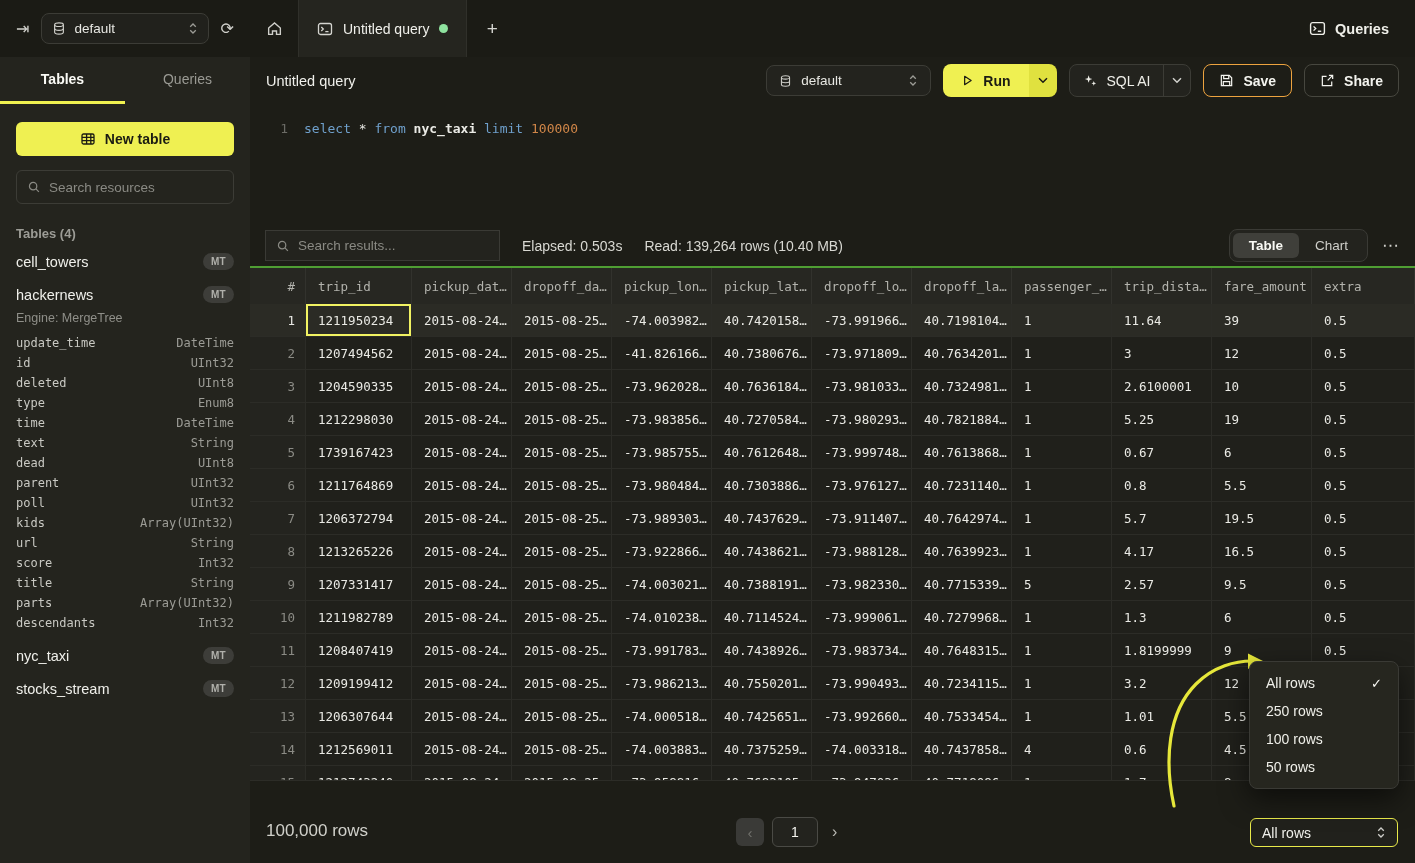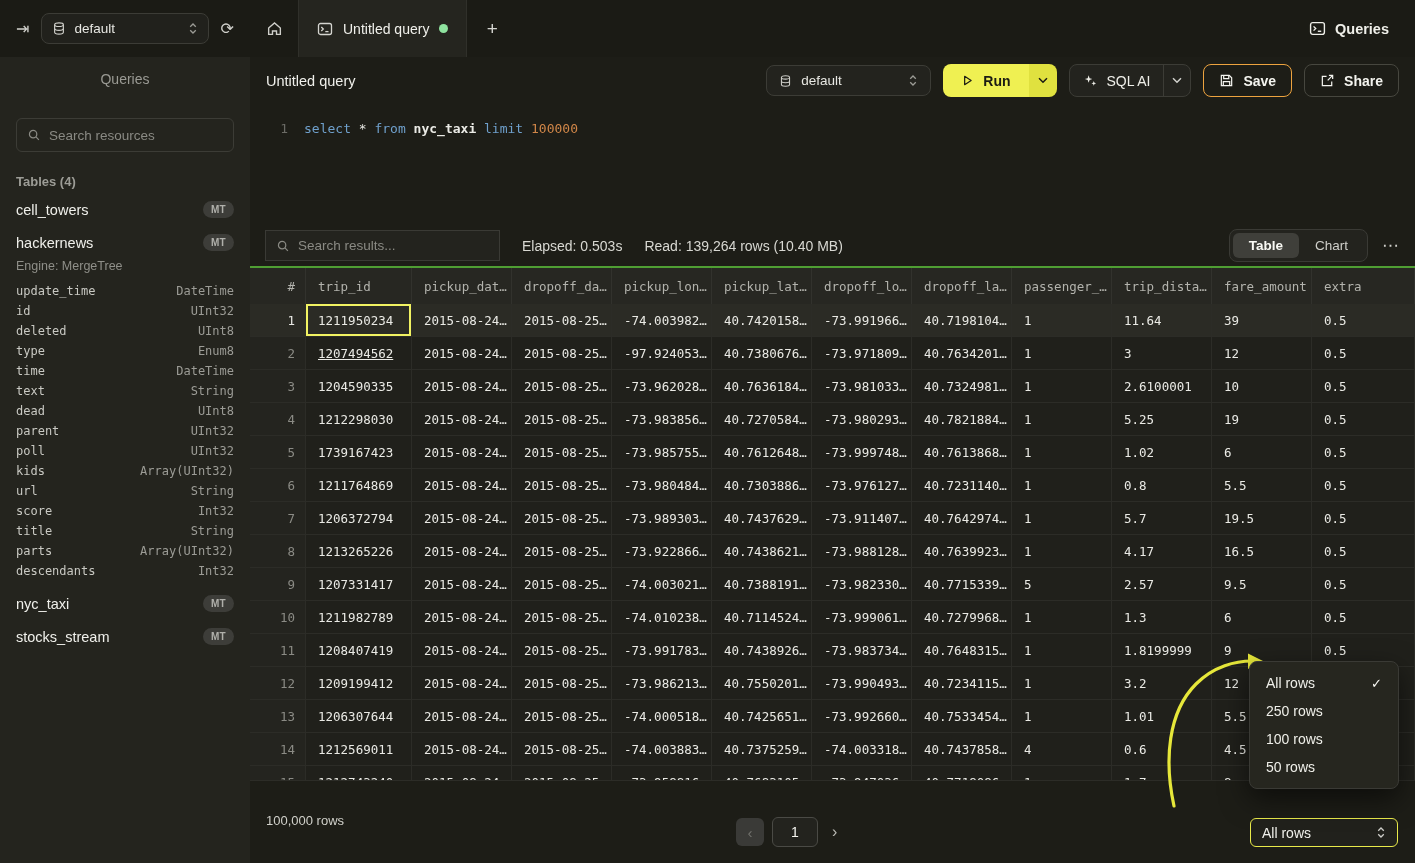--- a/index.html
+++ b/index.html
@@ -80,21 +80,21 @@
   .hcell.numcol { justify-content:flex-end; padding:0 10px 0 0; }
   .grow { display:flex; height:33px; border-bottom:1px solid #2c2c27; background:#20201b; }
   .grow.row-active { background:#2b2b25; }
   .gcell { display:flex; align-items:center; padding-left:12px; color:#eaeae5; border-right:1px solid #2c2c27; overflow:hidden; white-space:nowrap; flex-shrink:0; }
   .gcell.rownum { justify-content:flex-end; padding:0 10px 0 0; color:#8b8b85; background:#24241f; }
   .grow.row-active .rownum { background:#2b2b25; color:#e8e8e4; }
   .cell-selected { box-shadow: inset 0 0 0 2px #f1f262; }
 
   
   .footer { position:absolute; left:250px; right:0; bottom:0; height:83px; background:#1d1d17; border-top:1px solid #2c2c27; }
-  .rows-count { position:absolute; left:16px; top:32px; font-size:13px; color:#d0d0ca; }
+  .rows-count { position:absolute; left:16px; top:40px; font-size:17px; color:#d0d0ca; }
   .pagination { position:absolute; left:486px; top:36px; display:flex; align-items:center; gap:8px; }
   .pg-prev { width:28px; height:28px; border-radius:6px; background:#3a3a37; color:#71716c; display:flex; align-items:center; justify-content:center; font-size:15px; }
   .pg-page { width:46px; height:30px; border:1px solid #4a4a45; border-radius:6px; display:flex; align-items:center; justify-content:center; color:#f4f4ef; font-size:14px; background:#23231e; }
   .pg-next { color:#b9b9b3; font-size:16px; padding:0 6px; cursor:pointer; }
   .page-size { position:absolute; right:17px; top:37px; width:148px; height:29px; border:1.5px solid #e9ea4a; border-radius:6px; background:#21211c; display:flex; align-items:center; justify-content:space-between; padding:0 11px; font-size:14px; color:#f0f0eb; cursor:pointer; }
 
   
   .menu { position:absolute; right:16px; top:661px; width:150px; background:#26261f; border:1px solid #3a3a35; border-radius:8px; padding:7px 0; box-shadow:0 10px 28px rgba(0,0,0,.55); z-index:10; }
   .menu-item { display:flex; align-items:center; justify-content:space-between; padding:6px 16px; font-size:14px; color:#efefe9; cursor:pointer; }
   .menu-check { color:#fafaf5; font-size:13px; }
@@ -156,22 +156,32 @@
             <path d="M4.3 6l2 2-2 2"></path>
             <path d="M8.3 10.6h3.2"></path>
           </svg>
       </span>
       <span>Queries</span>
     </div>
   </div>
 
   <div class="sidebar">
     <div class="sidebar-tabs">
+      <div class="sidebar-tab active">Tables</div>
       <div class="sidebar-tab">Queries</div>
     </div>
+    <button class="new-table-btn">
+      <span class="ic">
+        <svg width="16" height="16" viewBox="0 0 16 16" fill="none" stroke="#1b1b12" stroke-width="1.3">
+            <rect x="2" y="3" width="12" height="10" rx="1.5"></rect>
+            <path d="M2 6.3h12M2 9.6h12M6.6 3v10M10.8 3v10"></path>
+          </svg>
+      </span>
+      <span>New table</span>
+    </button>
     <div class="search-box">
       <span class="ic">
         <svg width="14" height="14" viewBox="0 0 16 16" fill="none" stroke="#8a8a84" stroke-width="1.4">
             <circle cx="7" cy="7" r="4.2"></circle>
             <path d="M10.2 10.2 13.6 13.6"></path>
           </svg>
       </span>
       <input type="text" placeholder="Search resources" style="">
     </div>
     <div class="section-label">Tables (4)</div>
@@ -387,24 +397,24 @@
           <div class="gcell" style="width: 100px;">40.7420158…</div>
           <div class="gcell" style="width: 100px;">-73.991966…</div>
           <div class="gcell" style="width: 100px;">40.7198104…</div>
           <div class="gcell" style="width: 100px;">1</div>
           <div class="gcell" style="width: 100px;">11.64</div>
           <div class="gcell" style="width: 100px;">39</div>
           <div class="gcell" style="flex: 1 1 0%;">0.5</div>
         </div>
         <div class="grow">
           <div class="gcell rownum" style="width: 56px;">2</div>
-          <div class="gcell" style="width: 106px; text-decoration: underline;">1207494562</div>
-          <div class="gcell" style="width: 100px;">2015-08-24…</div>
-          <div class="gcell" style="width: 100px;">2015-08-25…</div>
-          <div class="gcell" style="width: 100px;">-97.924053…</div>
+          <div class="gcell" style="width: 106px;">1207494562</div>
+          <div class="gcell" style="width: 100px;">2015-08-24…</div>
+          <div class="gcell" style="width: 100px;">2015-08-25…</div>
+          <div class="gcell" style="width: 100px;">-41.826166…</div>
           <div class="gcell" style="width: 100px;">40.7380676…</div>
           <div class="gcell" style="width: 100px;">-73.971809…</div>
           <div class="gcell" style="width: 100px;">40.7634201…</div>
           <div class="gcell" style="width: 100px;">1</div>
           <div class="gcell" style="width: 100px;">3</div>
           <div class="gcell" style="width: 100px;">12</div>
           <div class="gcell" style="flex: 1 1 0%;">0.5</div>
         </div>
         <div class="grow">
           <div class="gcell rownum" style="width: 56px;">3</div>
@@ -437,21 +447,21 @@
         <div class="grow">
           <div class="gcell rownum" style="width: 56px;">5</div>
           <div class="gcell" style="width: 106px;">1739167423</div>
           <div class="gcell" style="width: 100px;">2015-08-24…</div>
           <div class="gcell" style="width: 100px;">2015-08-25…</div>
           <div class="gcell" style="width: 100px;">-73.985755…</div>
           <div class="gcell" style="width: 100px;">40.7612648…</div>
           <div class="gcell" style="width: 100px;">-73.999748…</div>
           <div class="gcell" style="width: 100px;">40.7613868…</div>
           <div class="gcell" style="width: 100px;">1</div>
-          <div class="gcell" style="width: 100px;">1.02</div>
+          <div class="gcell" style="width: 100px;">0.67</div>
           <div class="gcell" style="width: 100px;">6</div>
           <div class="gcell" style="flex: 1 1 0%;">0.5</div>
         </div>
         <div class="grow">
           <div class="gcell rownum" style="width: 56px;">6</div>
           <div class="gcell" style="width: 106px;">1211764869</div>
           <div class="gcell" style="width: 100px;">2015-08-24…</div>
           <div class="gcell" style="width: 100px;">2015-08-25…</div>
           <div class="gcell" style="width: 100px;">-73.980484…</div>
           <div class="gcell" style="width: 100px;">40.7303886…</div>

